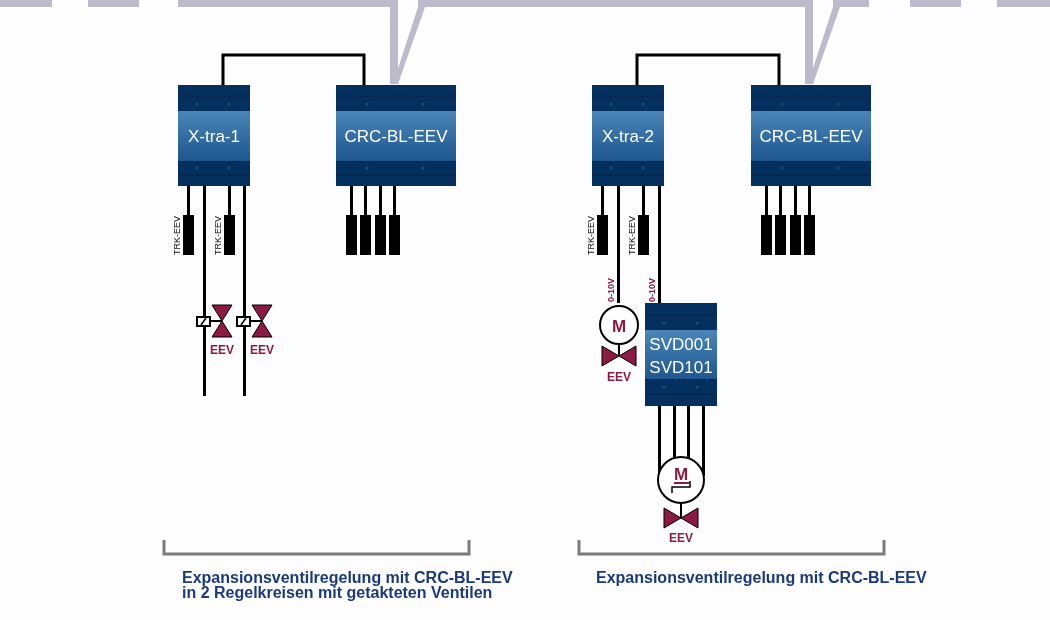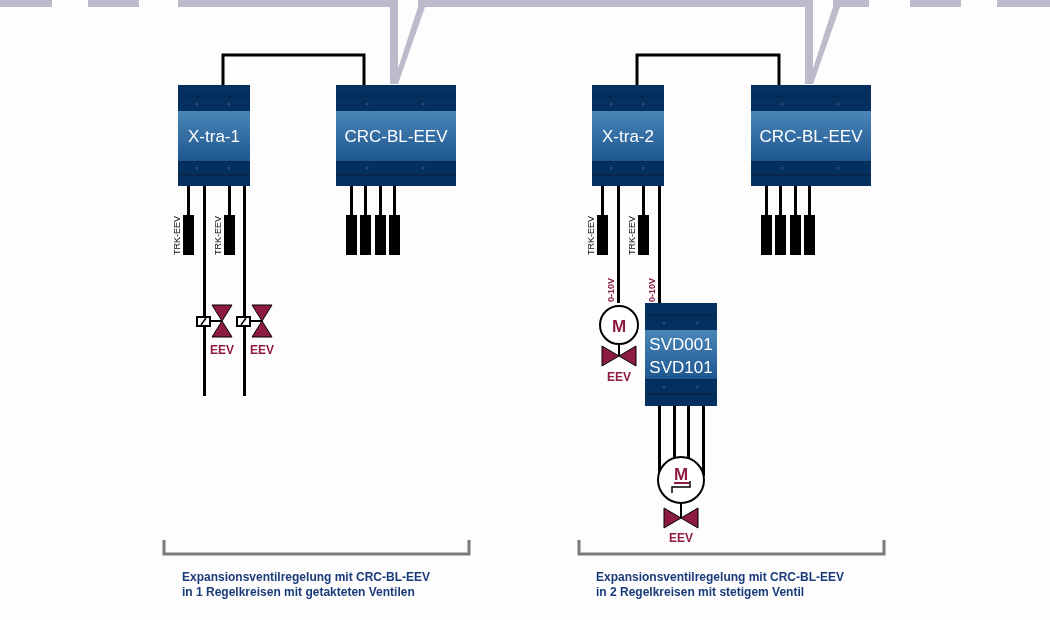--- a/index.html
+++ b/index.html
@@ -3,21 +3,21 @@
 <meta charset="utf-8">
 <style>
   html, body { margin: 0; padding: 0; background: #fdfdfe; }
   body { width: 1050px; height: 620px; position: relative; overflow: hidden; font-family: "Liberation Sans", sans-serif; }
   svg { position: absolute; left: 0; top: 0; }
   .mod-label { font-family: "Liberation Sans", sans-serif; fill: #ffffff; font-size: 17px; }
   .trk { font-family: "Liberation Sans", sans-serif; font-size: 9px; fill: #111; }
   .eev { font-family: "Liberation Sans", sans-serif; font-size: 12px; font-weight: bold; fill: #8c1a42; }
   .volt { font-family: "Liberation Sans", sans-serif; font-size: 9px; font-weight: bold; fill: #8c1a42; }
   .motor-m { font-family: "Liberation Sans", sans-serif; font-size: 17px; font-weight: bold; fill: #8c1a42; }
-  .caption { position: absolute; color: #1a3a7a; font-weight: bold; font-size: 12px; line-height: 15px; font-family: "Liberation Sans", sans-serif; }
+  .caption { position: absolute; color: #1a3a7a; font-weight: bold; font-size: 16px; line-height: 15px; font-family: "Liberation Sans", sans-serif; }
   .caption div { white-space: nowrap; }
 </style>
 </head>
 <body>
 
 <svg width="1050" height="620" viewBox="0 0 1050 620">
   <defs>
     <linearGradient id="modGrad" x1="0" y1="0" x2="0" y2="1">
       <stop offset="0" stop-color="#4a86b8"></stop>
       <stop offset="1" stop-color="#1e568f"></stop>
@@ -203,19 +203,18 @@
       <polygon points="698,508 698,528 681,518" fill="#8c1a42" stroke="#000" stroke-width="1"></polygon>
       <text class="eev" x="681" y="542" text-anchor="middle">EEV</text>
     </g>
 
     <polyline points="579,540 579,554 884,554 884,540" fill="none" stroke="#7a7a7a" stroke-width="3"></polyline>
   </g>
 </svg>
 
 <div class="caption" style="left:182px; top:570px;">
   <div>Expansionsventilregelung mit CRC-BL-EEV</div>
-  <div>in 1 Regelkreisen mit getakteten Ventilen</div>
+  <div>in 2 Regelkreisen mit getakteten Ventilen</div>
 </div>
 
 <div class="caption" style="left:596px; top:570px;">
   <div>Expansionsventilregelung mit CRC-BL-EEV</div>
-  <div>in 2 Regelkreisen mit stetigem Ventil</div>
 </div>
 
 </body></html>

